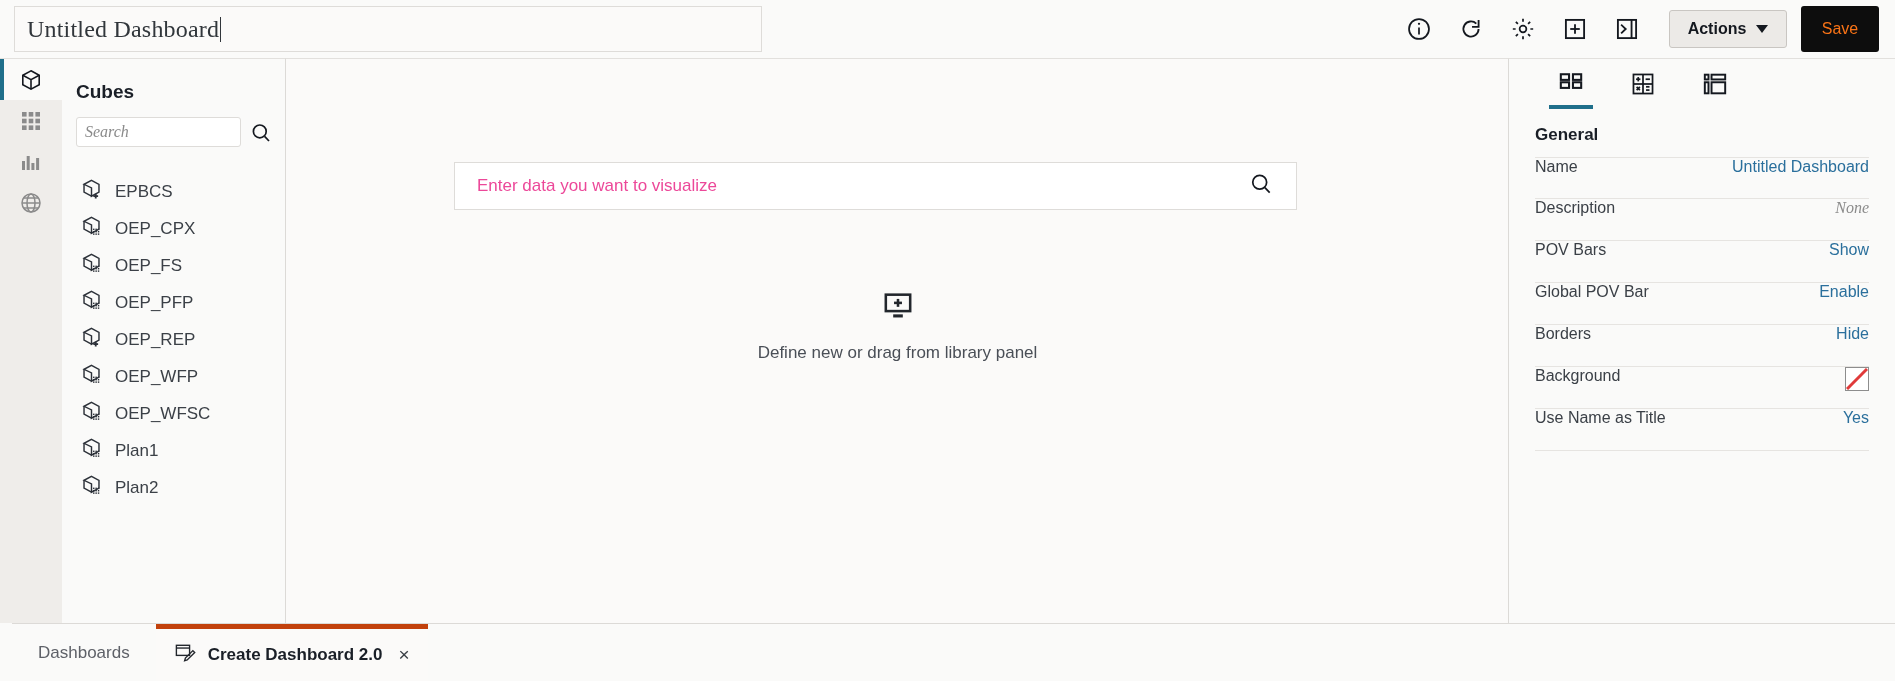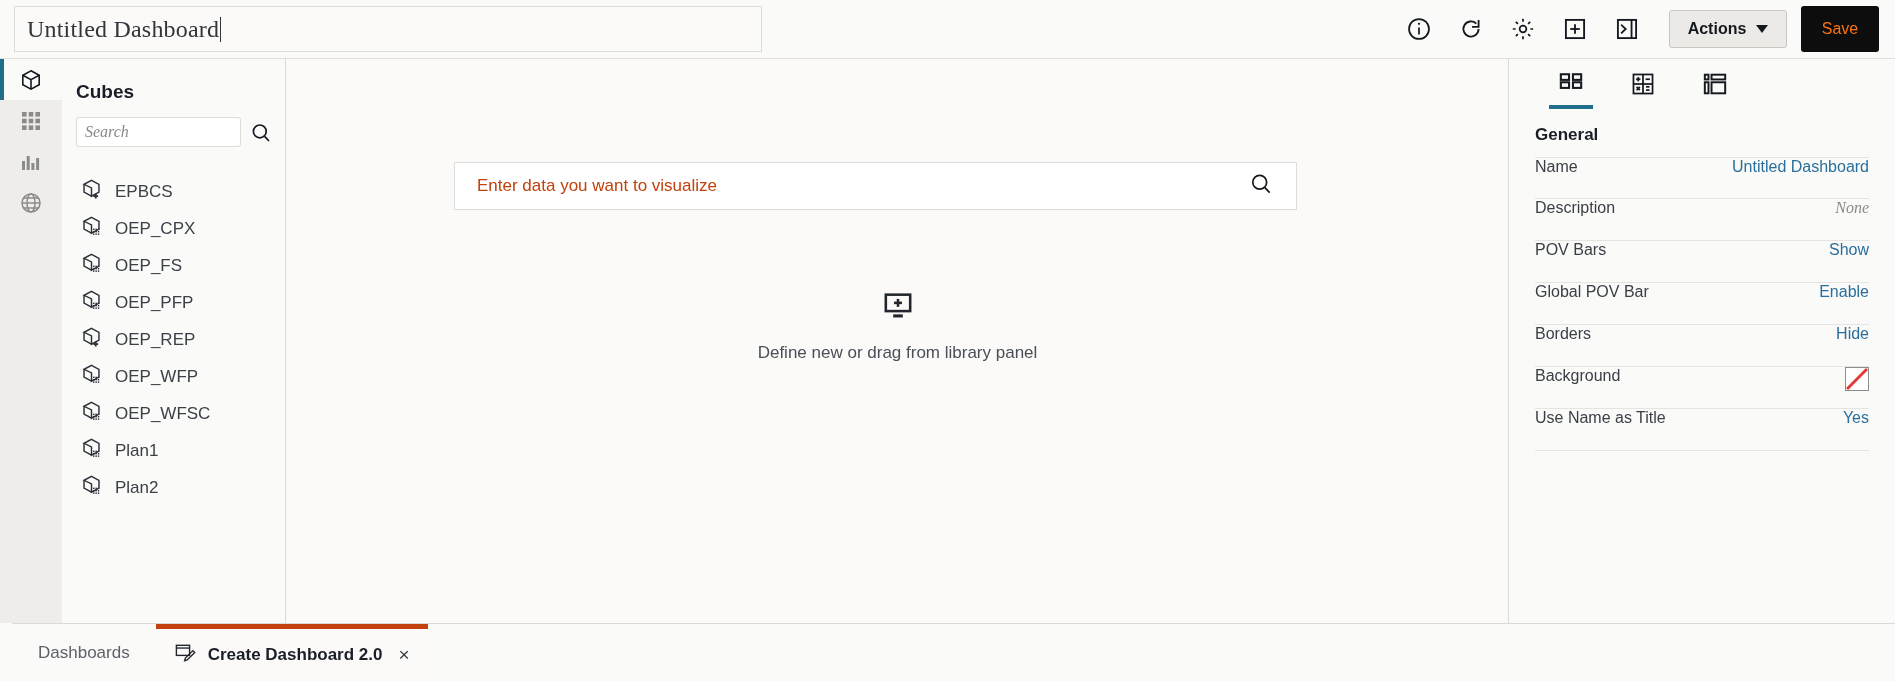--- a/index.html
+++ b/index.html
@@ -108,21 +108,21 @@
   .canvas {
     position: absolute; left: 286px; top: 58px; width: 1223px; height: 565px;
     background: #fbfaf9; border-top: 1px solid #e2e0dd;
     border-right: 1px solid #dcdad7;
   }
   .viz-search {
     position: absolute; left: 168px; top: 103px; width: 843px; height: 48px;
     background: #fff; border: 1px solid #dedcd9;
     display: flex; align-items: center; padding: 0 22px;
   }
-  .viz-search .ph { font-size: 17px; color: #c2410c; flex: 1; }
+  .viz-search .ph { font-size: 17px; color: #ec4899; flex: 1; }
   .drop-zone {
     position: absolute; left: 0; top: 230px; width: 1223px;
     display: flex; flex-direction: column; align-items: center; gap: 16px;
   }
   .drop-text { font-size: 17px; color: #4a4f57; }
 
   
   .rightpanel {
     position: absolute; left: 1509px; top: 58px; width: 386px; height: 565px;
     background: #fafaf9; border-top: 1px solid #e2e0dd;

